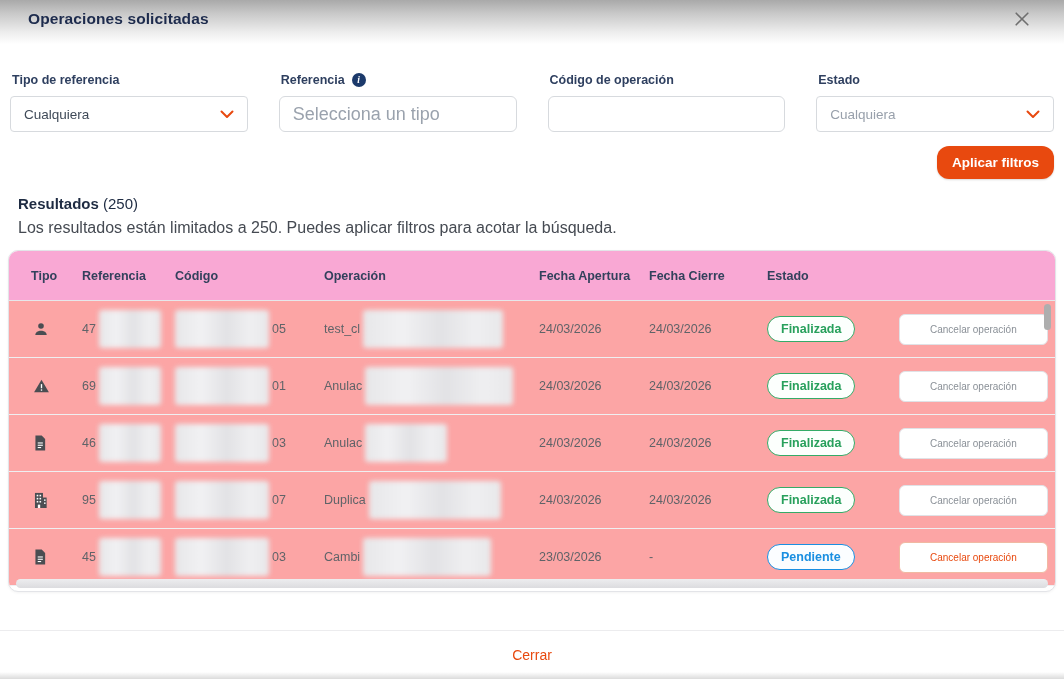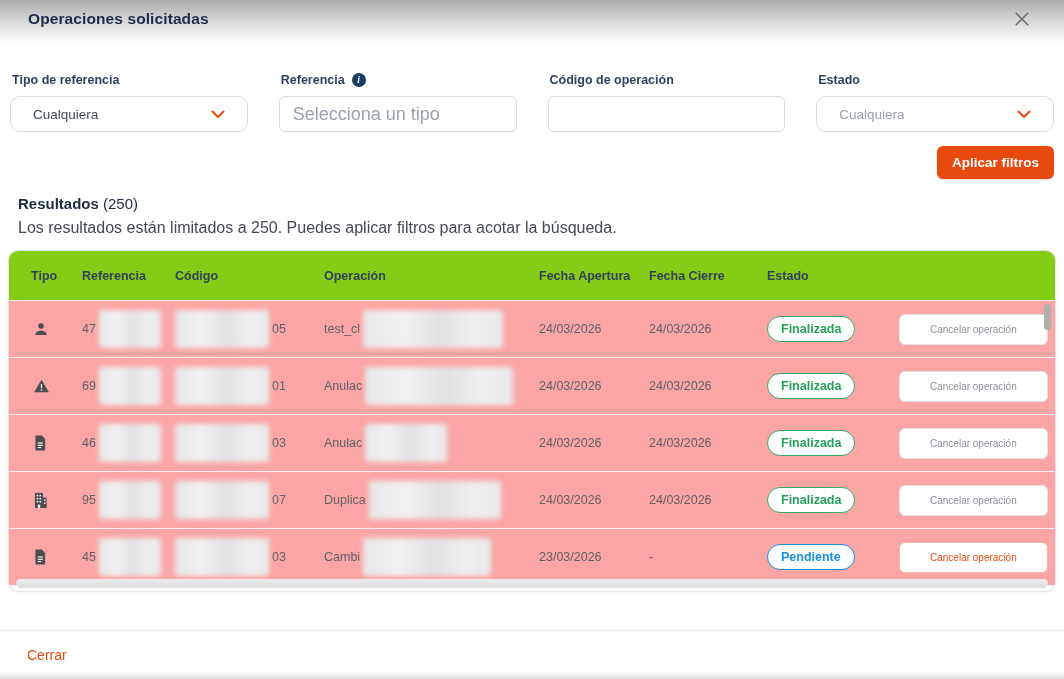--- a/index.html
+++ b/index.html
@@ -22,54 +22,54 @@
   .filter-label{
     font-size:12.5px;font-weight:700;color:#2e3f5f;margin:0 0 8px 2px;
     display:flex;align-items:center;gap:7px;height:16px;
   }
   .info-i{
     width:14px;height:14px;border-radius:50%;background:#1c3a6b;color:#fff;
     font-size:9.5px;font-weight:700;display:inline-flex;align-items:center;justify-content:center;
     font-family:"Liberation Serif",serif;font-style:italic;
   }
   .select-box{
-    height:36px;border:1px solid #d7dade;border-radius:10px;background:#fff;
+    height:36px;border:1px solid #d7dade;border-radius:4px;background:#fff;
     display:flex;align-items:center;justify-content:space-between;
-    padding:0 22px;box-sizing:border-box;cursor:pointer;
+    padding:0 13px;box-sizing:border-box;cursor:pointer;
   }
   .select-value{font-size:13.5px;color:#3f4a58;}
   .select-value.muted{color:#98a0ab;}
   .text-input{
     width:100%;height:36px;border:1px solid #d7dade;border-radius:6px;background:#fff;
     padding:0 13px;box-sizing:border-box;font-size:18px;color:#3f4a58;outline:none;
     font-family:"Liberation Sans",sans-serif;
   }
   .text-input::placeholder{color:#9aa2ad;}
   .apply-row{display:flex;justify-content:flex-end;padding:0 10px;margin-top:14px;}
   .btn-apply{
-    background:#E8490F;color:#fff;border:none;border-radius:6px;height:33px;
+    background:#E8490F;color:#fff;border:none;border-radius:12px;height:33px;
     padding:0 15px;font-size:13.5px;font-weight:700;cursor:pointer;
     font-family:"Liberation Sans",sans-serif;box-shadow:0 1px 2px rgba(0,0,0,.15);
   }
   
   .results-title{margin:16px 18px 0;font-size:15px;color:#1e2b42;height:18px;}
   .results-title b{font-weight:700;color:#1e2b42;}
   .results-note{margin:6px 18px 0;font-size:16px;color:#454a52;height:15px;}
   
   .table{
     position:relative;margin:16px 8px 0;height:342px;box-sizing:border-box;
     border:1px solid #e3e4e8;border-radius:10px;overflow:hidden;background:#fff;
     box-shadow:0 1px 3px rgba(0,0,0,.05);
   }
   .grid-cols{
     display:grid;
     grid-template-columns:51px 93px 149px 215px 110px 118px 132px 1fr;
     padding-left:14px;box-sizing:border-box;align-items:center;
   }
-  .thead{height:50px;background:#84cc16;border-bottom:1px solid #e6e7ea;}
+  .thead{height:50px;background:#f9a8d4;border-bottom:1px solid #e6e7ea;}
   .th{font-size:12.5px;font-weight:600;color:#33415c;padding-left:8px;}
   .trow{height:57px;border-bottom:1px solid #efeff1;background:#fca5a5;}
   .trow:last-child{border-bottom:none;}
   .cell{padding-left:8px;font-size:12.5px;color:#5f6368;display:flex;align-items:center;min-width:0;}
   .cell-icon{padding-left:10px;}
   .redact{
     height:38px;border-radius:3px;flex:none;
     background:linear-gradient(90deg,#e7e7e9 0%,#f1f1f3 28%,#e2e2e5 55%,#efeff1 80%,#e8e8ea 100%);
     filter:blur(2.5px);
   }
@@ -92,21 +92,21 @@
   .vscroll-thumb{
     position:absolute;right:4px;top:53px;width:7px;height:26px;border-radius:4px;background:#aeaeae;
   }
   .hscroll-bar{
     position:absolute;left:7px;right:7px;bottom:3px;height:9px;border-radius:5px;
     background:linear-gradient(to bottom,#ededef,#dcdcdf);
   }
   
   .modal-footer{
     position:absolute;left:0;right:0;bottom:0;height:49px;border-top:1px solid #ececee;
-    display:flex;align-items:center;justify-content:flex-start;padding:0 27px;box-sizing:border-box;
+    display:flex;align-items:center;justify-content:center;padding:0 27px;box-sizing:border-box;
     background:#fff;
   }
   .link-close{
     background:none;border:none;color:#E8490F;font-size:14px;font-weight:500;cursor:pointer;
     font-family:"Liberation Sans",sans-serif;padding:0;
   }
   .bottom-shade{
     position:absolute;left:0;right:0;bottom:0;height:7px;pointer-events:none;
     background:linear-gradient(to bottom,rgba(0,0,0,0),rgba(0,0,0,.14));
   }

